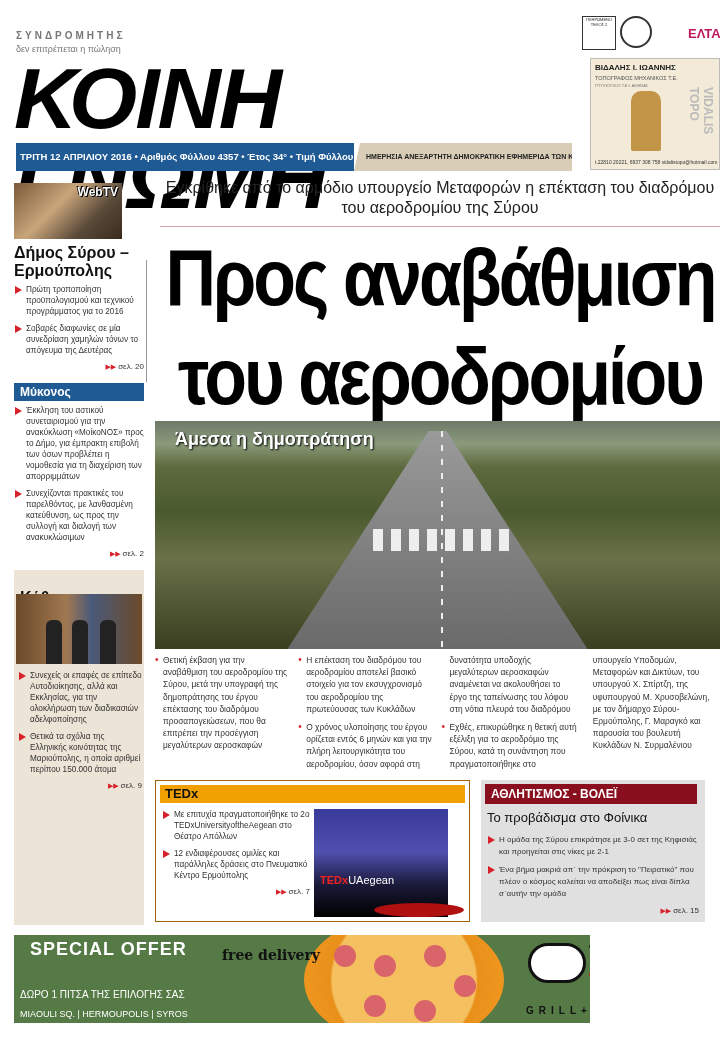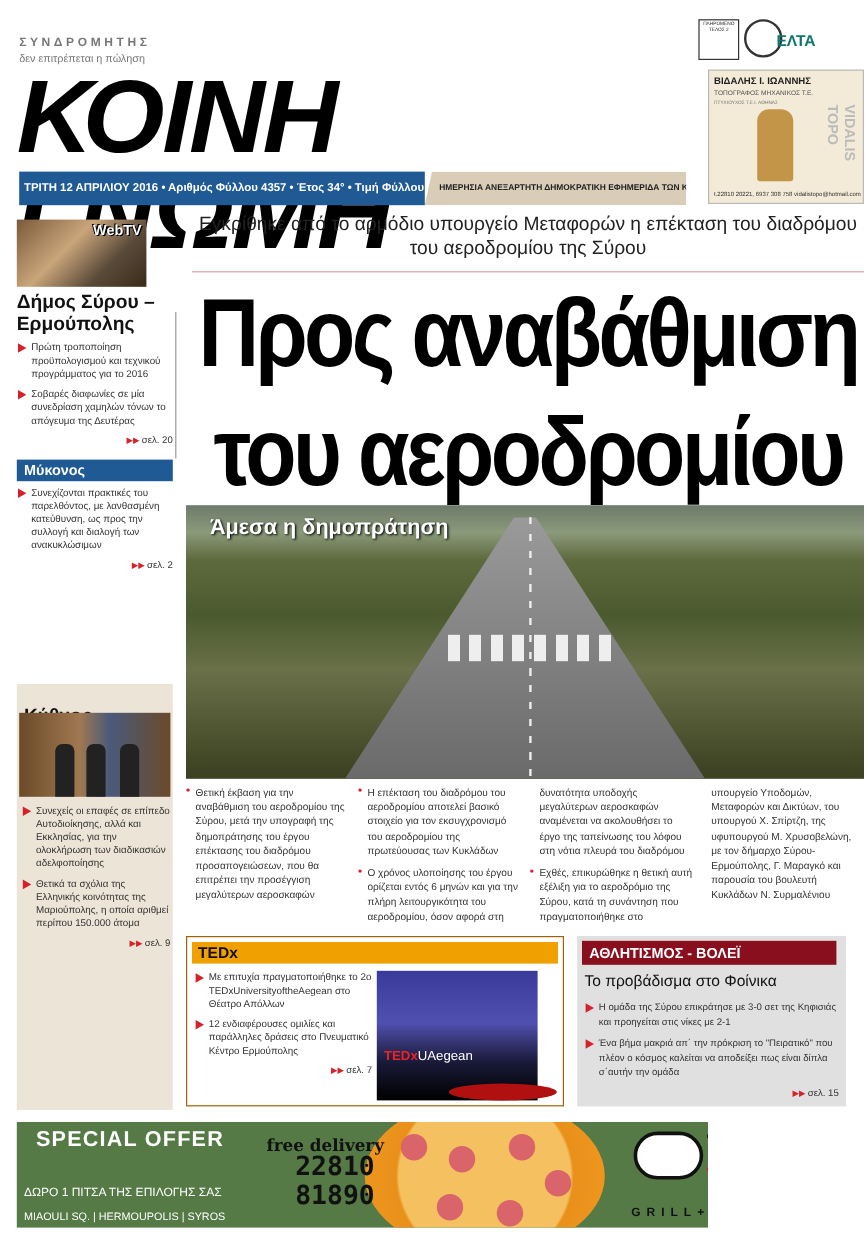--- a/index.html
+++ b/index.html
@@ -5,21 +5,21 @@
   html,body{margin:0;padding:0;background:#fff;}
   body{width:723px;height:1049px;position:relative;overflow:hidden;font-family:"Liberation Sans",sans-serif;color:#222;}
   .abs{position:absolute;}
   .sub1{left:16px;top:30px;font-size:10px;letter-spacing:3px;color:#777;font-weight:bold;}
   .sub2{left:16px;top:44px;font-size:9px;color:#777;}
   .masthead{left:14px;top:58px;width:560px;height:80px;font-family:"Liberation Sans",sans-serif;font-weight:900;font-style:italic;font-size:86px;line-height:80px;letter-spacing:-2px;color:#000;transform:scaleX(1.02);transform-origin:left;}
   .infobar{left:16px;top:143px;width:338px;height:28px;background:#1f5a94;color:#fff;font-size:9.5px;font-weight:bold;line-height:28px;padding-left:4px;box-sizing:border-box;white-space:nowrap;}
   .infobar2{left:354px;top:143px;width:218px;height:28px;background:#d9cdb8;color:#222;font-size:7px;font-weight:bold;line-height:28px;padding-left:12px;box-sizing:border-box;white-space:nowrap;clip-path:polygon(6px 0,100% 0,100% 100%,0 100%);}
   .stamp{left:582px;top:16px;width:34px;height:34px;border:1px solid #333;font-size:4px;text-align:center;box-sizing:border-box;}
   .seal{left:620px;top:16px;width:32px;height:32px;border:2px solid #333;border-radius:50%;box-sizing:border-box;}
-  .elta{left:647px;top:26px;font-size:13px;font-weight:bold;color:#0f766e;}
+  .elta{left:688px;top:26px;font-size:13px;font-weight:bold;color:#be185d;}
   .ad-top{left:590px;top:58px;width:130px;height:112px;background:#f3ead7;border:1px solid #bbb;box-sizing:border-box;}
   .ad-top .t1{position:absolute;left:4px;top:4px;font-size:8px;font-weight:bold;color:#222;}
   .ad-top .t2{position:absolute;left:4px;top:16px;font-size:5.5px;color:#555;}
   .ad-top .t3{position:absolute;left:4px;top:24px;font-size:4px;color:#777;}
   .ad-top .fig{position:absolute;left:40px;top:32px;width:30px;height:60px;background:#b8862f;border-radius:10px 10px 2px 2px;opacity:.85;}
   .ad-top .vert{position:absolute;right:4px;top:28px;writing-mode:vertical-rl;font-size:12px;font-weight:bold;color:#bbb;}
   .ad-top .t4{position:absolute;left:4px;bottom:4px;font-size:5px;color:#333;line-height:6px;}
   .webtv-img{left:14px;top:183px;width:108px;height:56px;background:linear-gradient(135deg,#7a5a3a,#c9a57a 40%,#5a4a3a 70%,#3a2a1a);}
   .webtv-img span{position:absolute;right:4px;top:2px;font-size:12px;font-weight:900;color:#fff;text-shadow:1px 1px 0 #000,-1px -1px 0 #000;}
   .left-col{left:14px;top:240px;width:130px;}
@@ -100,20 +100,21 @@
 <div class="abs left-col">
   <div class="sec-head">Δήμος Σύρου – Ερμούπολης</div>
   <div class="bullet">Πρώτη τροποποίηση προϋπολογισμού και τεχνικού προγράμματος για το 2016</div>
   <div class="bullet">Σοβαρές διαφωνίες σε μία συνεδρίαση χαμηλών τόνων το απόγευμα της Δευτέρας</div>
   <div class="pageref"><span class="arr">▶▶ </span><span>σελ. 20</span></div>
 </div>
 <div class="abs vline"></div>
 
 <div class="abs mykonos-bar">Μύκονος</div>
 <div class="abs mykonos">
+  <div class="bullet">Έκκληση του αστικού συνεταιρισμού για την ανακύκλωση «ΜοίκοΝΟΣ» προς το Δήμο, για έμπρακτη επιβολή των όσων προβλέπει η νομοθεσία για τη διαχείριση των απορριμμάτων</div>
   <div class="bullet">Συνεχίζονται πρακτικές του παρελθόντος, με λανθασμένη κατεύθυνση, ως προς την συλλογή και διαλογή των ανακυκλώσιμων</div>
   <div class="pageref"><span class="arr">▶▶ </span><span>σελ. 2</span></div>
 </div>
 
 <div class="abs kythnos">
   <div class="sec-head" style="padding-left:6px;margin-top:19px;">Κύθνος</div>
   <div class="kythnos-img">
     <div class="p" style="left:30px;"></div>
       <div class="p" style="left:56px;"></div>
       <div class="p" style="left:84px;"></div>
@@ -174,21 +175,17 @@
   <div class="addr">MIAOULI SQ. | HERMOUPOLIS | SYROS</div>
   <div class="pizza">
     <div class="pep" style="left:30px;top:30px;"></div>
       <div class="pep" style="left:70px;top:40px;"></div>
     <div class="pep" style="left:120px;top:30px;"></div>
       <div class="pep" style="left:60px;top:80px;"></div>
     <div class="pep" style="left:110px;top:85px;"></div>
       <div class="pep" style="left:150px;top:60px;"></div>
   </div>
   <div class="free">free delivery</div>
-  <div class="phone">
-    <div>22810</div>
-      <div>81890</div>
-  </div>
   <div class="chef"></div>
   <div class="brand1">Taka</div>
   <div class="brand2">Taka</div>
   <div class="brand3">GRILL+PIZZA</div>
 </div>
 
 </body></html>

